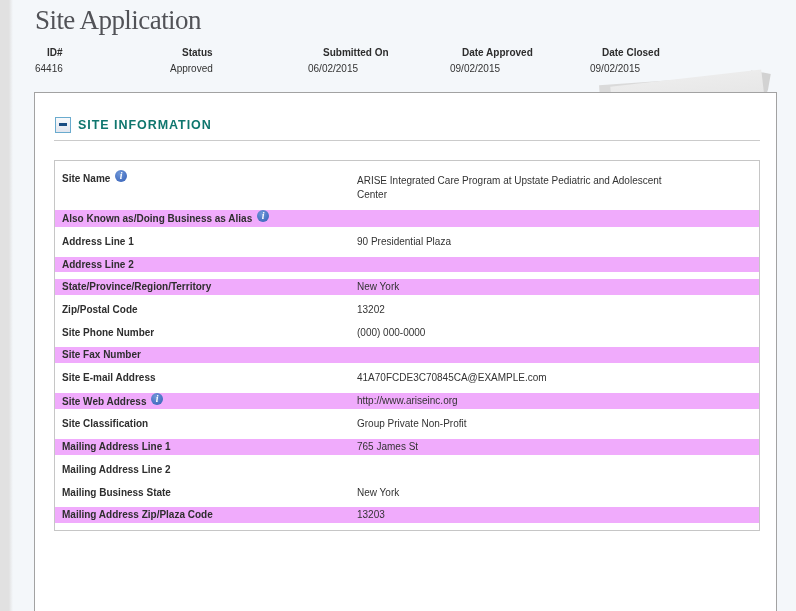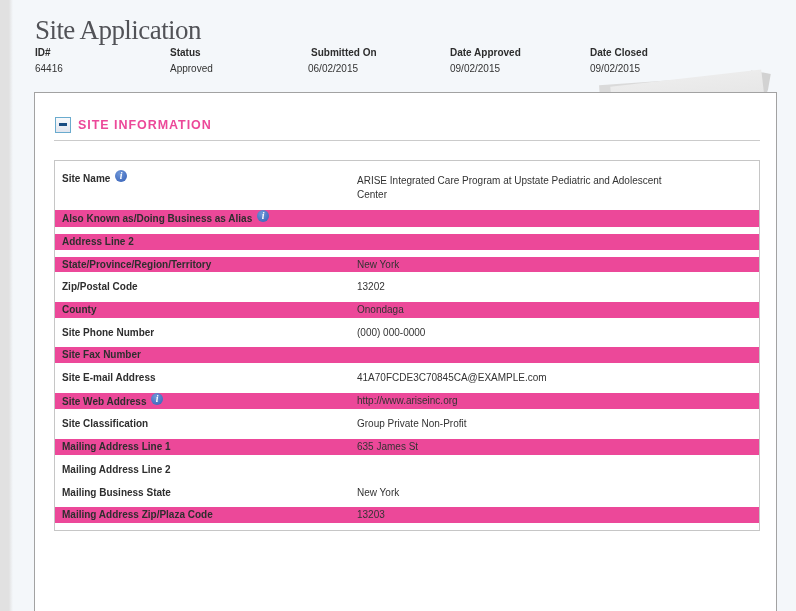--- a/index.html
+++ b/index.html
@@ -6,66 +6,66 @@
   body{
     width:796px;height:611px;position:relative;overflow:hidden;
     background:#f4f7fa;
     font-family:"Liberation Sans", sans-serif;
   }
   .leftstrip{
     position:absolute;left:0;top:0;width:13px;height:611px;
     background:linear-gradient(to right,#e1e1e1 0%,#e1e1e1 68%,#f4f7fa 100%);
   }
   h1.title{
-    position:absolute;left:35px;top:17px;margin:0;
+    position:absolute;left:35px;top:7px;margin:0;
     font-family:"Liberation Serif", serif;
     font-size:27px;font-weight:normal;color:#515257;
     letter-spacing:-0.55px;line-height:1;
   }
   .meta{position:absolute;top:0;left:0;}
-  .meta .lbl{position:absolute;font-size:10px;font-weight:bold;color:#2d2d2d;top:46.5px;white-space:nowrap;}
+  .meta .lbl{position:absolute;font-size:10px;font-weight:bold;color:#2d2d2d;top:46.5px;white-space:nowrap;margin-left:12px;}
   .meta .val{position:absolute;font-size:10px;color:#333;top:63px;white-space:nowrap;}
   
   .paper1{position:absolute;left:600px;top:82px;width:90px;height:30px;background:#dadada;transform:rotate(-4deg);}
   .paper2{position:absolute;left:612px;top:78px;width:152px;height:40px;background:linear-gradient(to bottom,#ececec,#e3e3e3);transform:rotate(-6.6deg);}
   .paper3{position:absolute;left:749px;top:72px;width:20px;height:22px;background:#d2d2d2;transform:rotate(10deg);border-radius:0 0 6px 2px;}
   .panel{
     position:absolute;left:34px;top:92px;width:741px;height:540px;
     background:#fff;border:1px solid #a2a2a2;
   }
   .secbtn{
     position:absolute;left:20px;top:24px;width:14px;height:14px;
     border:1px solid #6aabce;
     background:linear-gradient(#f8f9fb,#e2e6ef);
   }
   .secbtn .minus{
     position:absolute;left:3px;top:5px;width:8px;height:2.5px;background:#1a4d82;
   }
   .sechead{
     position:absolute;left:43px;top:25px;
-    font-size:12.5px;font-weight:bold;color:#ec4899;letter-spacing:0.95px;
+    font-size:12.5px;font-weight:bold;color:#0f766e;letter-spacing:0.95px;
     white-space:nowrap;
   }
   .sechr{
     position:absolute;left:19px;top:47px;width:706px;height:0;
     border-top:1px solid #cbcbcb;
   }
   table.grid{
     position:absolute;left:19px;top:67px;width:706px;
     border-collapse:separate;border-spacing:0 7px;
     border:1px solid #c6c6c6;
     font-size:10px;color:#333;
   }
   table.grid td{
     padding:0 7px;height:15.7px;line-height:15.7px;vertical-align:middle;
   }
   table.grid tr.first td{height:auto;padding-top:5.5px;padding-bottom:1px;vertical-align:top;line-height:14.3px;}
   table.grid tr.first td.l{padding-top:2px;margin-top:48px;}
   table.grid td.l{width:281px;font-weight:bold;color:#2e2e2e;}
-  table.grid tr.b td{background:#ec4899;}
+  table.grid tr.b td{background:#f0abfc;}
   .ico{display:inline-block;vertical-align:baseline;margin-left:5px;}
 </style>
 </head>
 <body>
 <div class="leftstrip"></div>
 <h1 class="title">Site Application</h1>
 <div class="meta">
   <span class="lbl" style="left:35px">ID#</span>
     <span class="val" style="left:35px">64416</span>
   <span class="lbl" style="left:170px">Status</span>
@@ -103,35 +103,35 @@
             <div style="width:318px">ARISE Integrated Care Program at Upstate Pediatric and Adolescent Center</div>
           </td>
         </tr>
     <tr class="b">
           <td class="l">Also Known as/Doing Business as Alias<svg class="ico" width="12" height="12" viewBox="0 0 12 12">
               <circle cx="6" cy="6" r="6" fill="url(#g1)"></circle>
               <text x="6.2" y="9.3" text-anchor="middle" font-family="Liberation Serif" font-style="italic" font-weight="bold" font-size="9.8" fill="#fff">i</text>
             </svg></td>
           <td></td>
         </tr>
+    <tr>
+          <td class="l">Address Line 1</td>
+          <td>90 Presidential Plaza</td>
+        </tr>
     <tr class="b">
           <td class="l">Address Line 2</td>
           <td></td>
         </tr>
     <tr class="b">
           <td class="l">State/Province/Region/Territory</td>
           <td>New York</td>
         </tr>
     <tr>
           <td class="l">Zip/Postal Code</td>
           <td>13202</td>
-        </tr>
-    <tr class="b">
-          <td class="l">County</td>
-          <td>Onondaga</td>
         </tr>
     <tr>
           <td class="l">Site Phone Number</td>
           <td>(000) 000-0000</td>
         </tr>
     <tr class="b">
           <td class="l">Site Fax Number</td>
           <td></td>
         </tr>
     <tr>
@@ -144,21 +144,21 @@
               <text x="6.2" y="9.3" text-anchor="middle" font-family="Liberation Serif" font-style="italic" font-weight="bold" font-size="9.8" fill="#fff">i</text>
             </svg></td>
           <td>http://www.ariseinc.org</td>
         </tr>
     <tr>
           <td class="l">Site Classification</td>
           <td>Group Private Non-Profit</td>
         </tr>
     <tr class="b">
           <td class="l">Mailing Address Line 1</td>
-          <td>635 James St</td>
+          <td>765 James St</td>
         </tr>
     <tr>
           <td class="l">Mailing Address Line 2</td>
           <td></td>
         </tr>
     <tr>
           <td class="l">Mailing Business State</td>
           <td>New York</td>
         </tr>
     <tr class="b">

